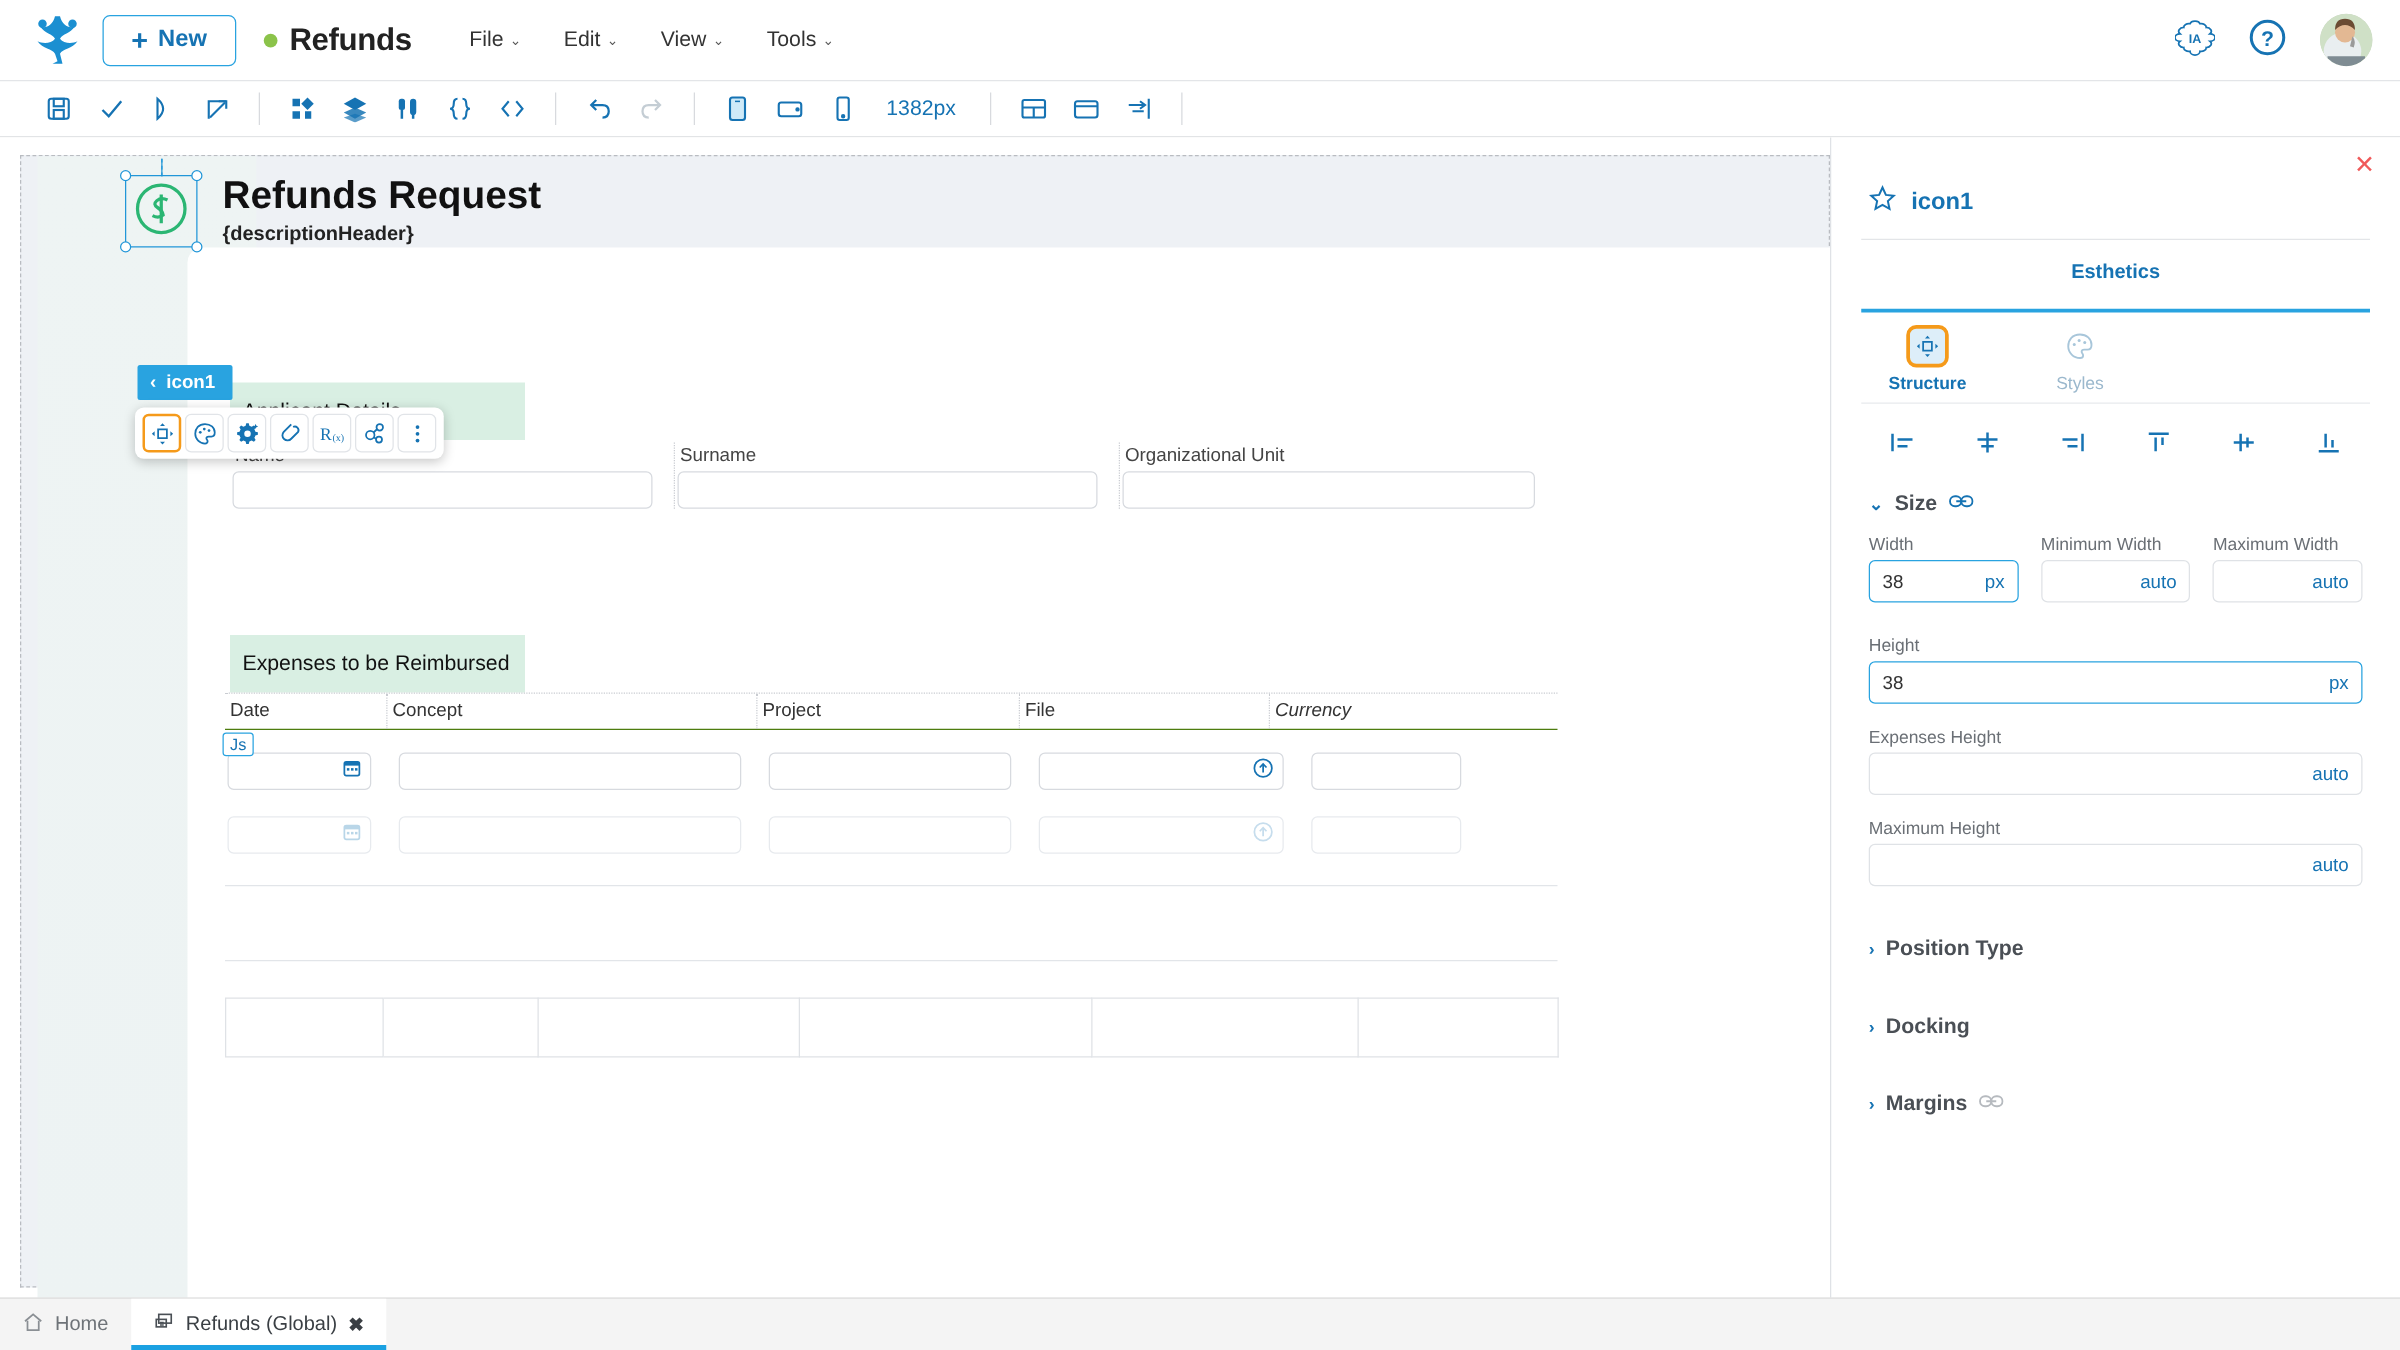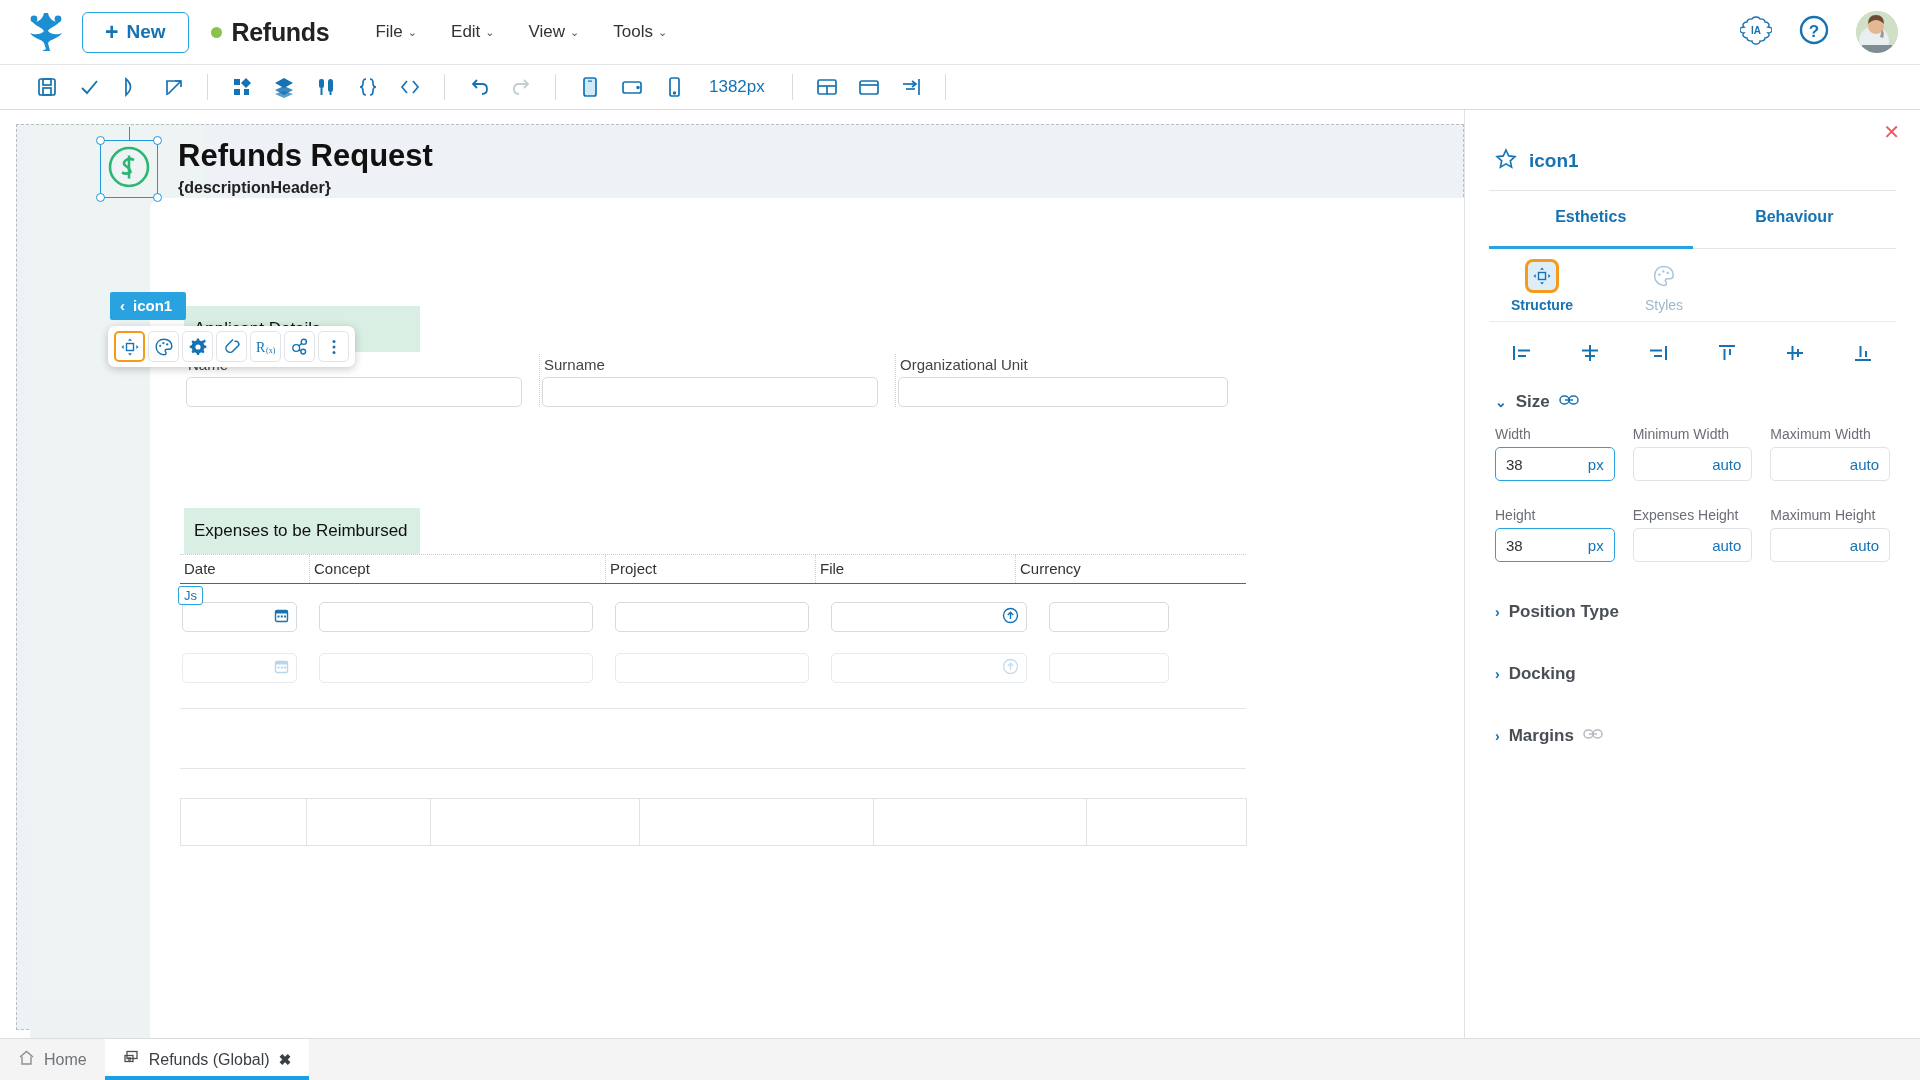--- a/index.html
+++ b/index.html
@@ -543,21 +543,21 @@
 
       <div class="sect-head" style="left:34px; top:310px; width:236px;">
         <span>Expenses to be Reimbursed</span>
       </div>
 
       <div class="tbl-head" style="left:30px; top:356px; width:1066px;">
         <div class="th" style="width:130px;">Date</div>
         <div class="th" style="width:296px;">Concept</div>
         <div class="th" style="width:210px;">Project</div>
         <div class="th" style="width:200px;">File</div>
-        <div class="th" style="width:220px; border-right:none;">Currency</div>
+        <div class="th" style="width:220px; border-right:none;font-style:italic;">Currency</div>
       </div>
 
       <div class="js-tag" style="left:28px; top:388px;">Js</div>
 
       <div class="tbl-row" style="left:32px; top:404px; width:1066px; gap:22px;">
         <div class="cell-box" style="width:115px;">
           <span>
             <svg width="15" height="15" viewBox="0 0 15 15" fill="#1673b3">
               <rect x="1.5" y="2.5" width="12" height="11" rx="1.5" fill="none" stroke="#1673b3" stroke-width="1.4"></rect>
               <rect x="1.5" y="2.5" width="12" height="3"></rect>
@@ -718,23 +718,20 @@
           <path d="M11 2 l2.7 5.9 6.3 .7 -4.7 4.3 1.3 6.2 -5.6 -3.2 -5.6 3.2 1.3 -6.2 -4.7 -4.3 6.3 -.7z"></path>
         </svg>
       </span>
       <span class="rp-title-text">icon1</span>
     </div>
 
     <div class="rp-tabs">
       <div class="rp-tab active">
         <span>Esthetics</span>
       </div>
-      <div class="rp-tab inactive">
-        <span>Behaviour</span>
-      </div>
     </div>
 
     <div class="subtabs">
       <div class="subtab active">
         <div class="subtab-ico">
           <svg width="20" height="20" viewBox="0 0 20 20" fill="none" stroke="#1673b3" stroke-width="1.4">
             <rect x="6.5" y="6.5" width="7" height="7"></rect>
             <path d="M10 1.5 l2 2.2 h-4z" fill="#1673b3" stroke="none"></path>
             <path d="M10 18.5 l2 -2.2 h-4z" fill="#1673b3" stroke="none"></path>
             <path d="M1.5 10 l2.2 2 v-4z" fill="#1673b3" stroke="none"></path>
@@ -828,21 +825,21 @@
         </div>
       </div>
       <div class="size-col">
         <div class="size-lbl">Maximum Width</div>
         <div class="size-input">
           <span class="size-auto">auto</span>
         </div>
       </div>
     </div>
 
-    <div class="size-grid" style="margin-top:18px;">
+    <div class="size-grid" style="margin-top:18px;flex-direction:column;">
       <div class="size-col">
         <div class="size-lbl">Height</div>
         <div class="size-input focused">
           <span class="size-val">38</span>
           <span class="size-unit">px</span>
         </div>
       </div>
       <div class="size-col">
         <div class="size-lbl">Expenses Height</div>
         <div class="size-input">

